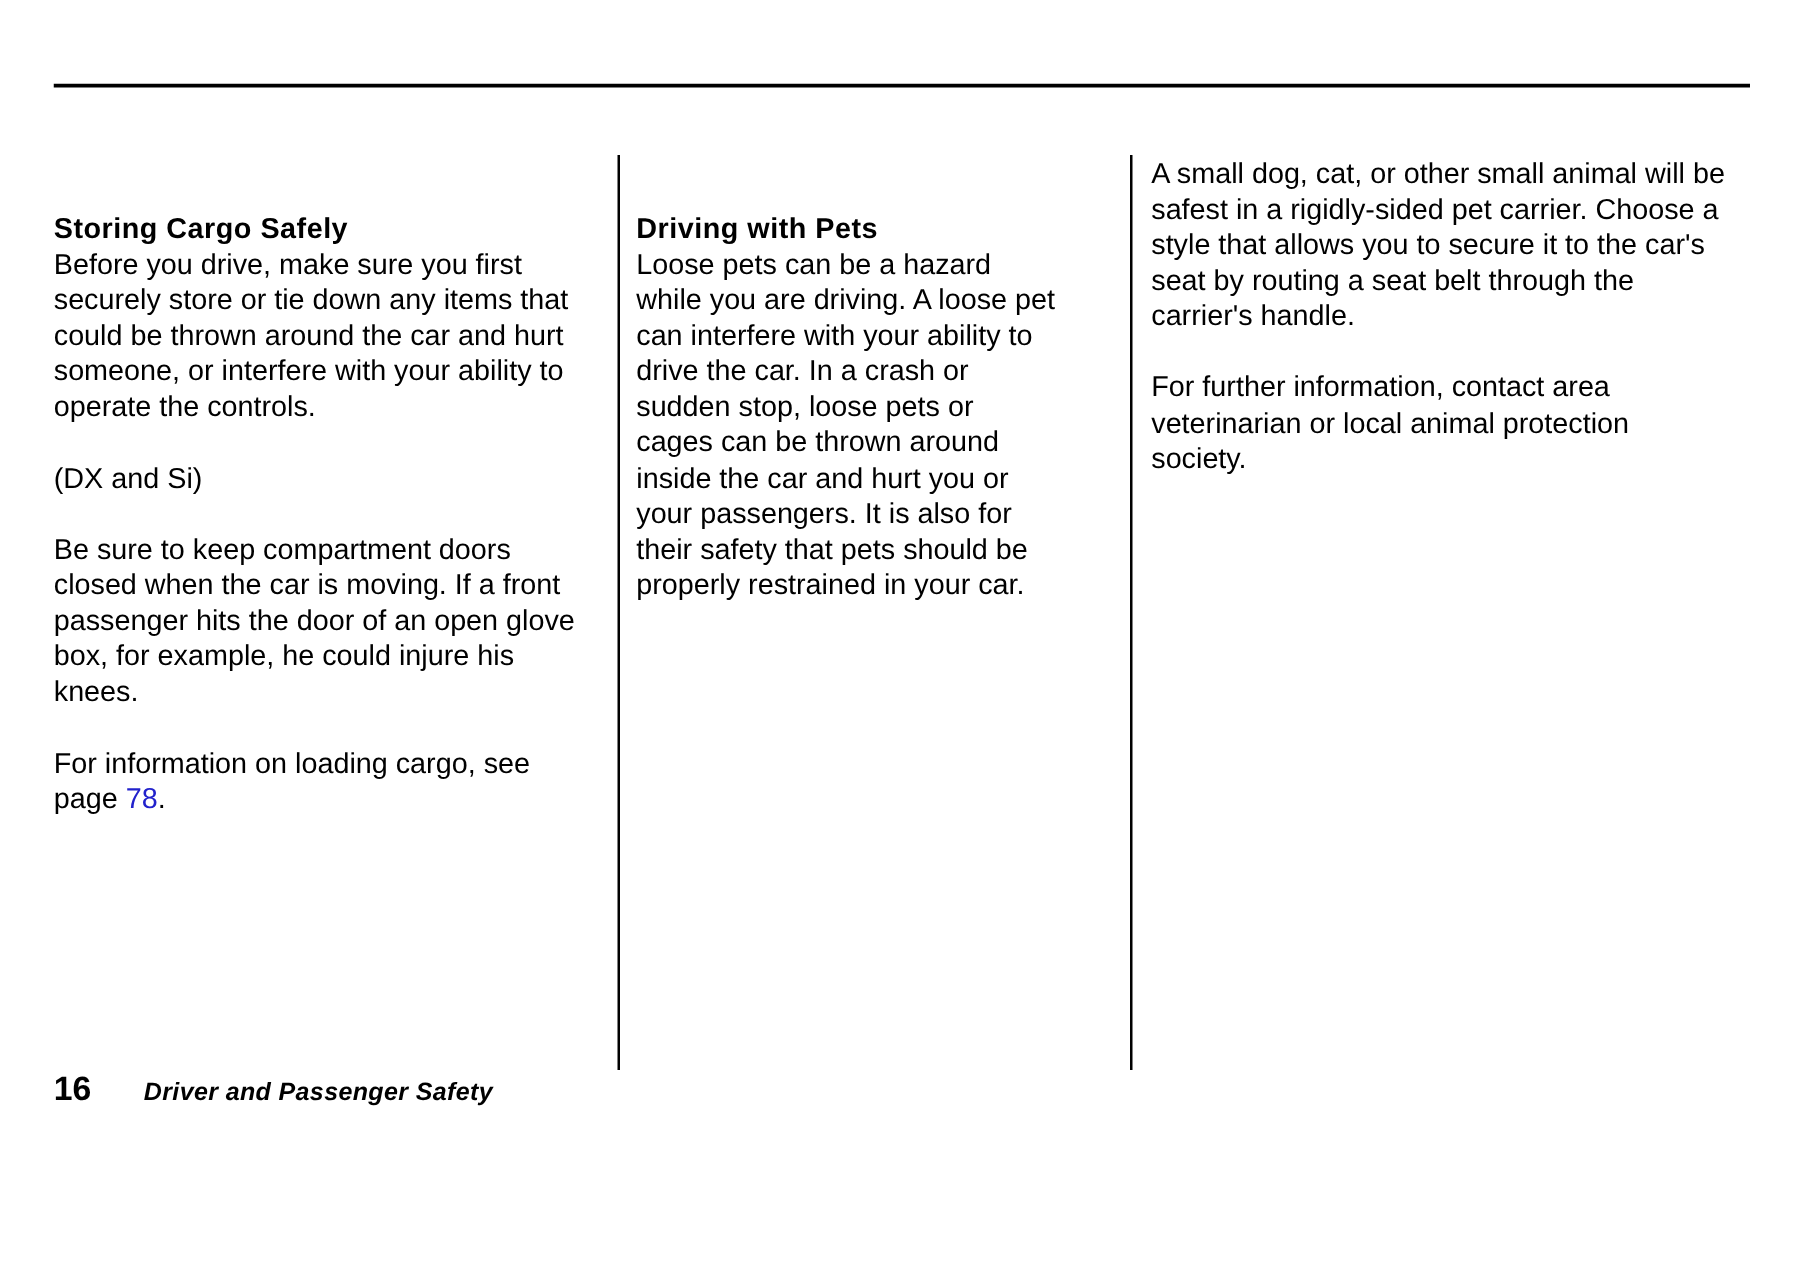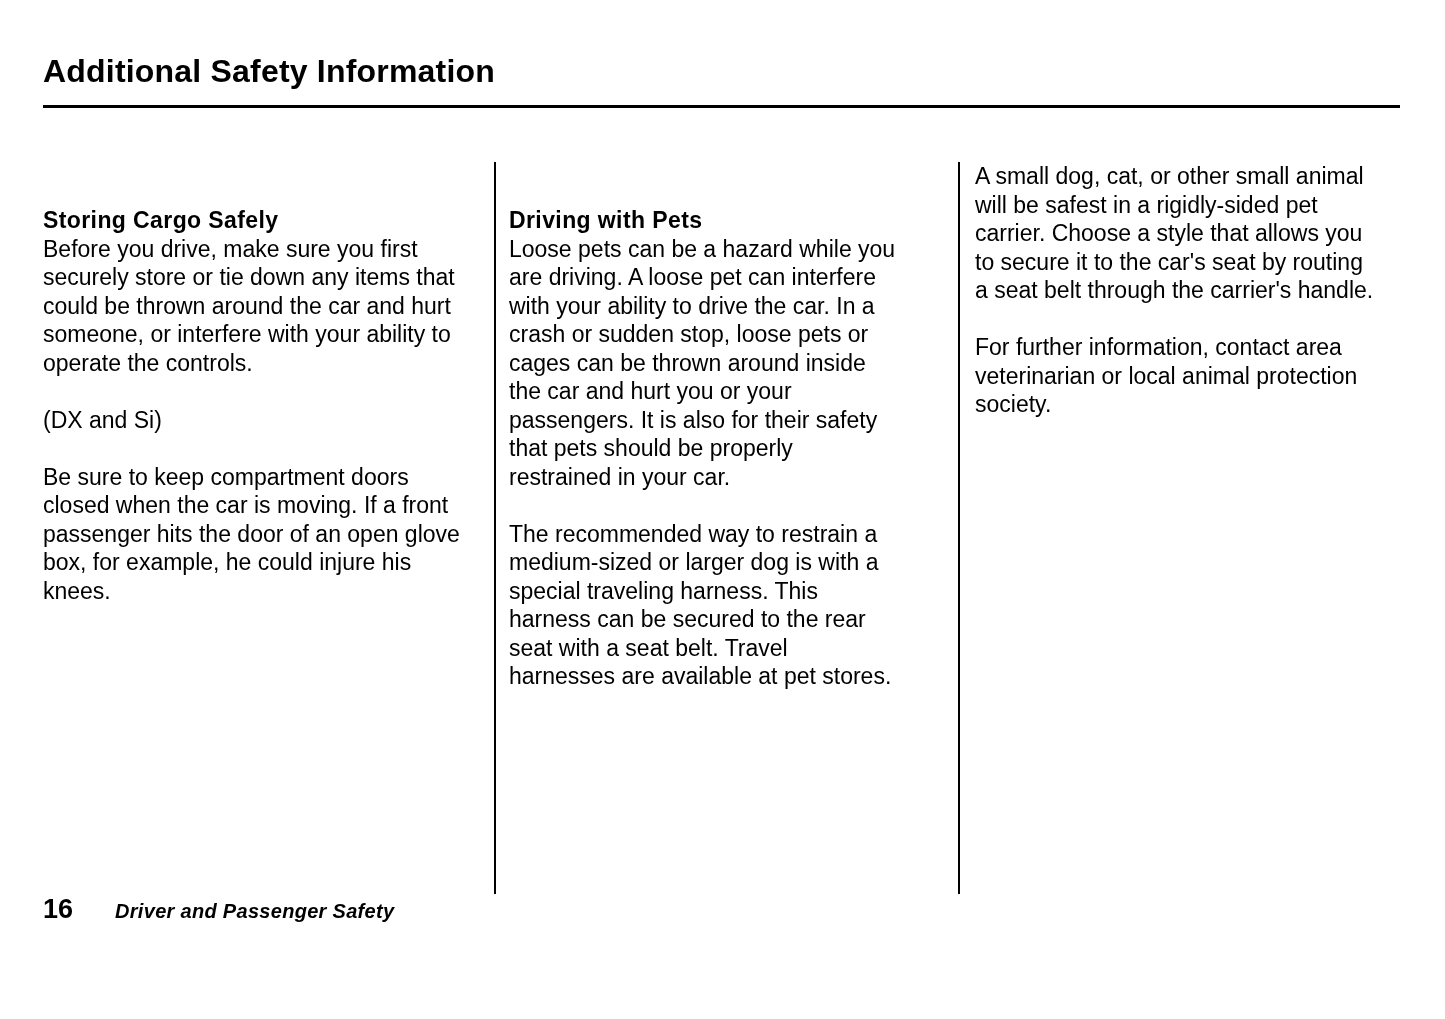--- a/index.html
+++ b/index.html
@@ -43,21 +43,21 @@
     line-height: 28.5px;
     font-weight: bold;
     letter-spacing: 0.4px;
     margin-top: 44px;
   }
   .col p { margin: 0; }
   .col p + p { margin-top: 28.5px; }
   .col h2 + p { margin-top: 0; }
   .block { display: block; }
   .col1 { width: 451px; padding-right: 24px; }
-  .col2 { width: 462px; padding-left: 13px; padding-right: 60px; }
+  .col2 { width: 408px; padding-left: 13px; padding-right: 60px; }
   .col3 { flex: 1; padding-left: 15px; padding-right: 20px; }
   .vdivider {
     width: 2px;
     height: 732px;
     background: #000000;
     flex: 0 0 2px;
   }
   .page-link {
     color: #2222cc;
     cursor: pointer;
@@ -76,40 +76,41 @@
     letter-spacing: 0.3px;
     margin-left: 42px;
     font-style: italic;
   }
 </style>
 </head>
 <body>
 
 <div class="page">
 
-  <h1 class="title">Additional Safety Information</h1>
   <div class="title-rule"></div>
 
   <div class="columns">
 
     <section class="col col1">
       <h2>Storing Cargo Safely</h2>
       <p>Before you drive, make sure you first securely store or tie down any items that could be thrown around the car and hurt someone, or interfere with your ability to operate the controls.</p>
       <p>
         <span class="block">(DX and Si)</span>
       </p>
       <p>Be sure to keep compartment doors closed when the car is moving. If a front passenger hits the door of an open glove box, for example, he could injure his knees.</p>
+      <p>
+        <span>For information on loading cargo, see page </span><span class="page-link">78</span><span>.</span>
+      </p>
     </section>
 
     <div class="vdivider"></div>
 
     <section class="col col2">
       <h2>Driving with Pets</h2>
       <p>Loose pets can be a hazard while you are driving. A loose pet can interfere with your ability to drive the car. In a crash or sudden stop, loose pets or cages can be thrown around inside the car and hurt you or your passengers. It is also for their safety that pets should be properly restrained in your car.</p>
-      <p>The recommended way to restrain a medium-sized or larger dog is with a special traveling harness. This harness can be secured to the rear seat with a seat belt. Travel harnesses are available at pet stores.</p>
     </section>
 
     <div class="vdivider"></div>
 
     <section class="col col3">
       <p>A small dog, cat, or other small animal will be safest in a rigidly-sided pet carrier. Choose a style that allows you to secure it to the car's seat by routing a seat belt through the carrier's handle.</p>
       <p>For further information, contact area veterinarian or local animal protection society.</p>
     </section>
 
   </div>

